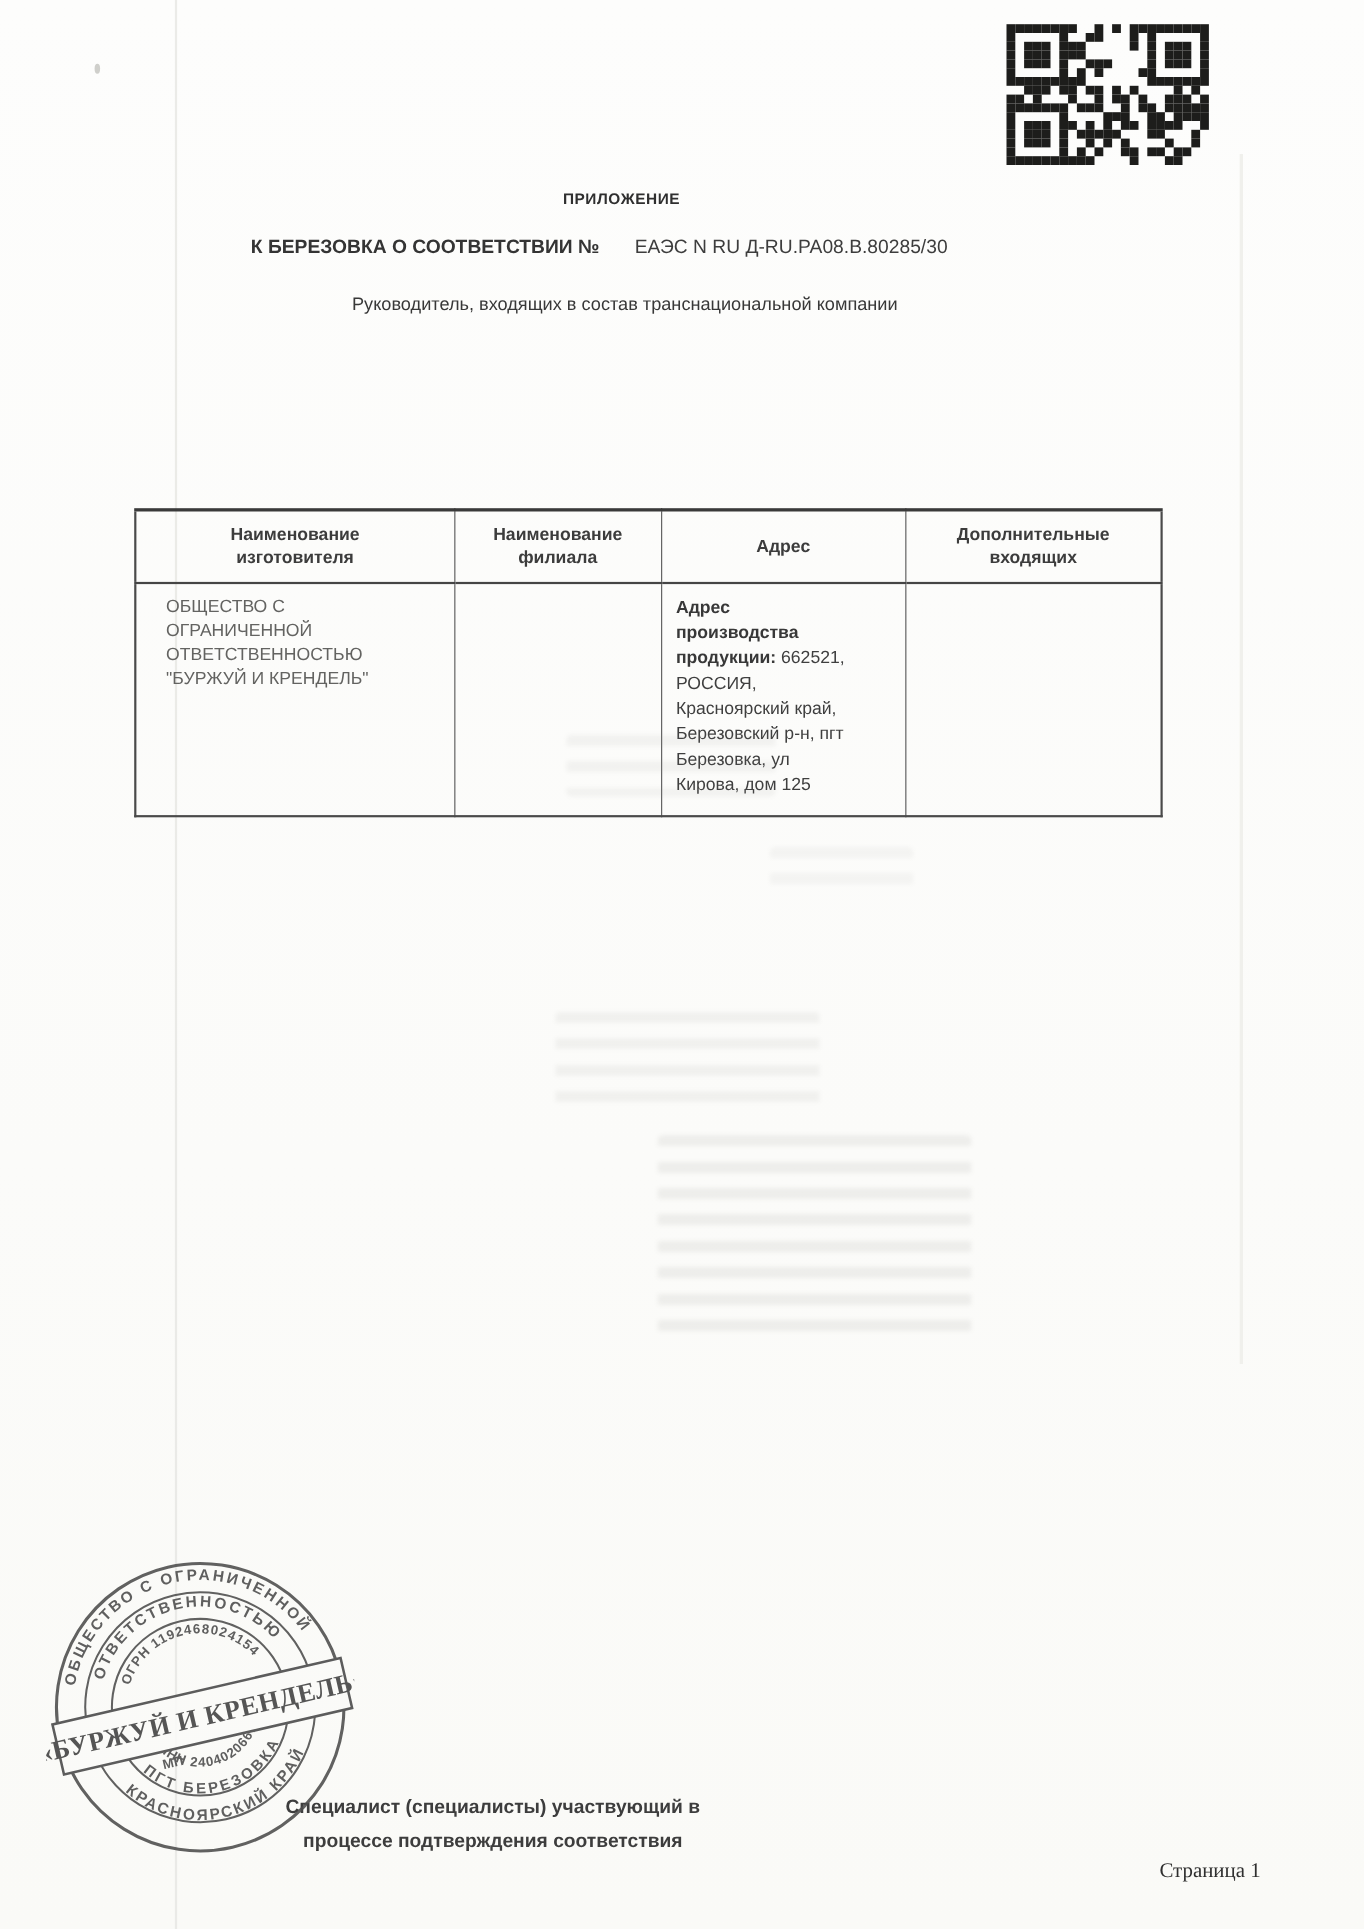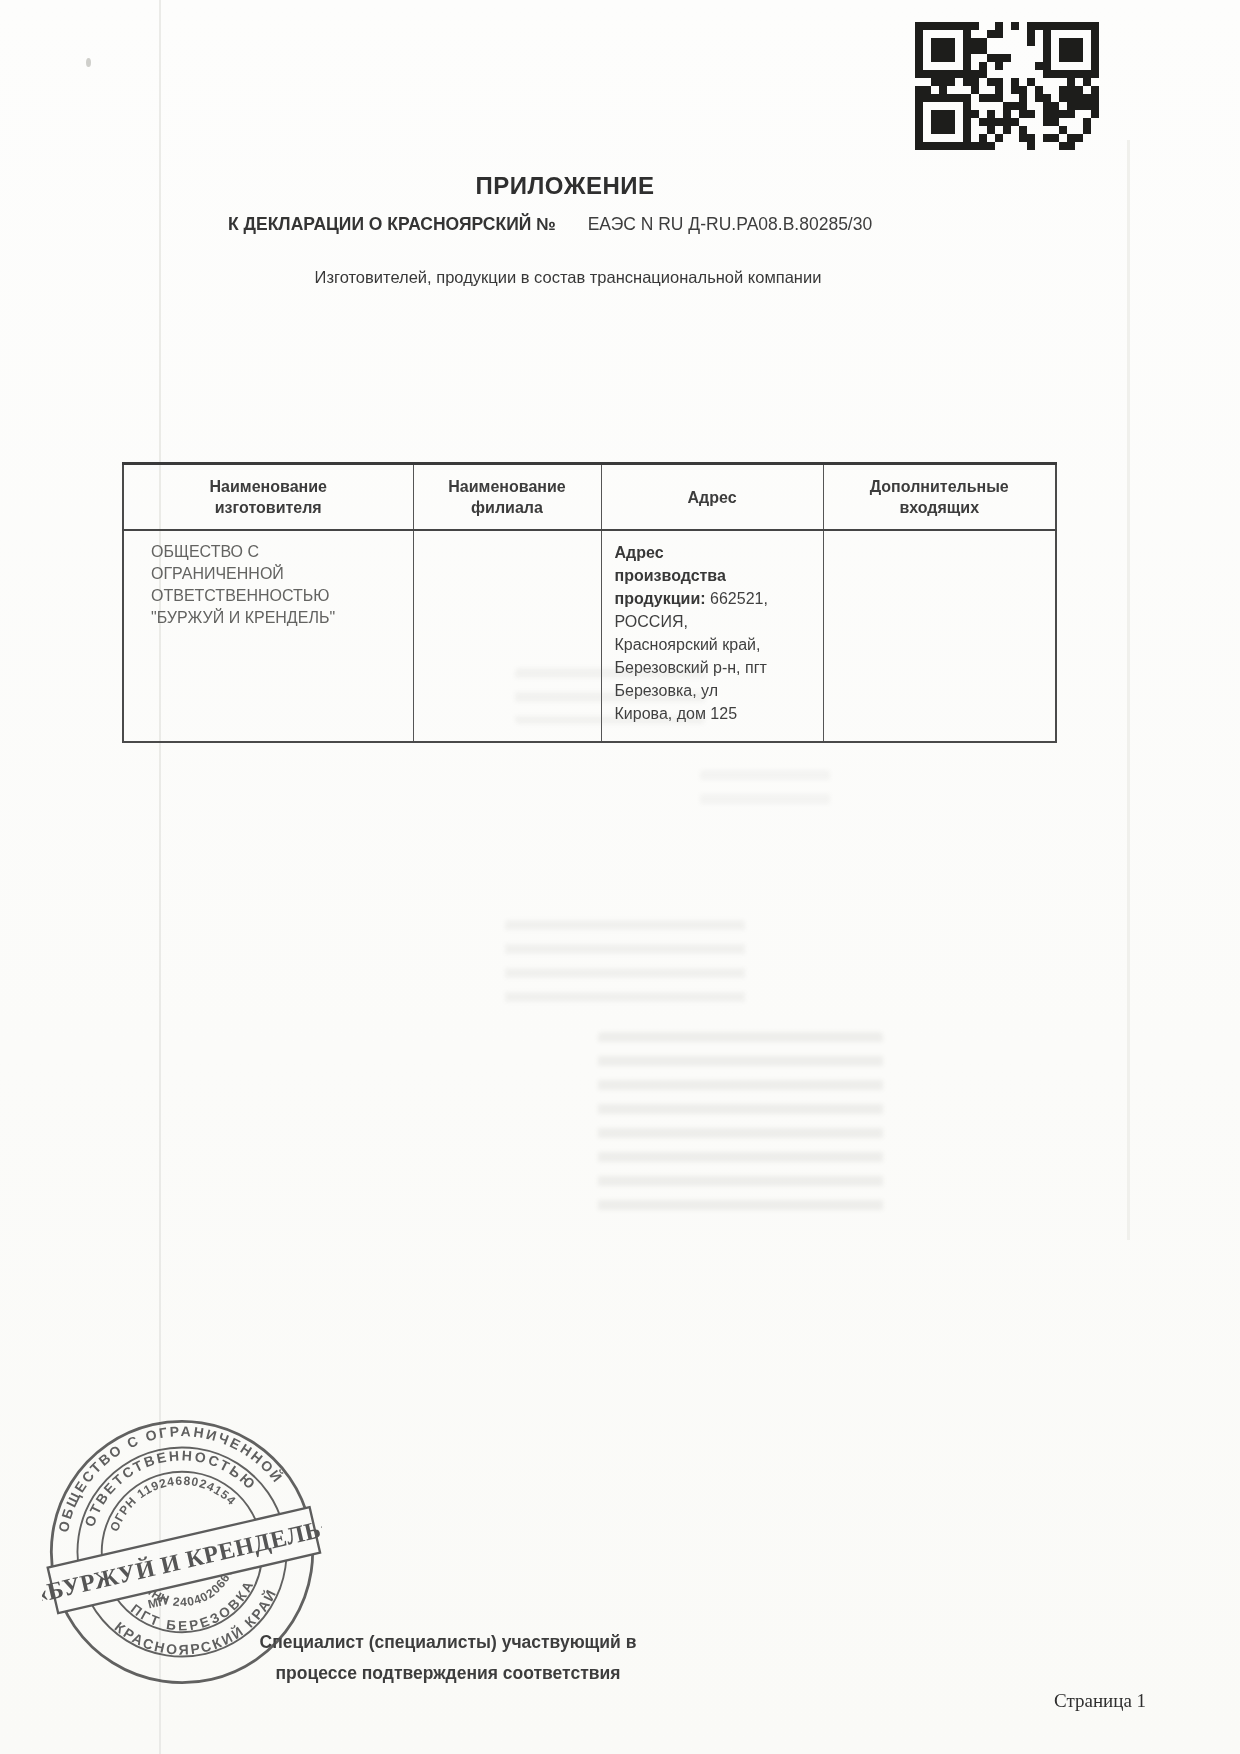--- a/index.html
+++ b/index.html
@@ -17,21 +17,21 @@
     background:repeating-linear-gradient(to bottom,rgba(138,138,132,.38) 0 10px,transparent 10px 24px);}
   .smudge.s1{left:515px;top:668px;width:190px;height:56px;opacity:.22;}
   .smudge.s2{left:505px;top:920px;width:240px;height:92px;opacity:.24;}
   .smudge.s3{left:598px;top:1032px;width:285px;height:185px;opacity:.30;}
   .smudge.s4{left:700px;top:770px;width:130px;height:40px;opacity:.18;}
   
   .qr{position:absolute;left:915px;top:22px;}
   .qr i{position:absolute;width:8px;height:8px;background:#1d1d1b;}
   
   .title{position:absolute;left:0;top:172px;width:1130px;text-align:center;
-    font-size:24px;font-weight:bold;letter-spacing:.5px;color:#2f2f2f;}
+    font-size:14px;font-weight:bold;letter-spacing:.5px;color:#2f2f2f;}
   .subtitle{position:absolute;left:228px;top:214px;font-size:17.5px;color:#343434;white-space:nowrap;}
   .subtitle .lbl{font-weight:bold;}
   .subtitle .num{font-weight:normal;margin-left:32px;color:#3d3d3d;}
   .desc{position:absolute;left:0;top:268px;width:1136px;text-align:center;font-size:16.5px;color:#383838;}
   .caption{position:absolute;left:122px;top:428px;width:810px;text-align:center;font-size:16.5px;color:#3a3a3a;}
   
   table.tbl{position:absolute;left:122px;top:462px;width:933px;border-collapse:collapse;table-layout:fixed;
     border:2px solid #4a4a4a;border-top:3px solid #3a3a3a;}
   .tbl col.c1{width:290px}.tbl col.c2{width:188px}.tbl col.c3{width:222px}.tbl col.c4{width:233px}
   .tbl th{border:1.6px solid #555;border-bottom:2px solid #454545;padding:8px 6px;height:48px;
@@ -270,24 +270,24 @@
       <i style="left:64px;top:120px"></i>
       <i style="left:72px;top:120px"></i>
       <i style="left:112px;top:120px"></i>
       <i style="left:144px;top:120px"></i>
       <i style="left:152px;top:120px"></i>
     </div>
 
   <div class="title">ПРИЛОЖЕНИЕ</div>
 
   <div class="subtitle">
-    <span class="lbl">К ДЕКЛАРАЦИИ О КРАСНОЯРСКИЙ №</span><span class="num">ЕАЭС N RU Д-RU.РА08.В.80285/30</span>
+    <span class="lbl">К БЕРЕЗОВКА О СООТВЕТСТВИИ №</span><span class="num">ЕАЭС N RU Д-RU.РА08.В.80285/30</span>
   </div>
 
-  <div class="desc">Изготовителей, продукции в состав транснациональной компании</div>
+  <div class="desc">Руководитель, входящих в состав транснациональной компании</div>
 
 
   <table class="tbl">
     <colgroup>
         <col class="c1">
         <col class="c2">
         <col class="c3">
         <col class="c4">
       </colgroup>
     <thead>

